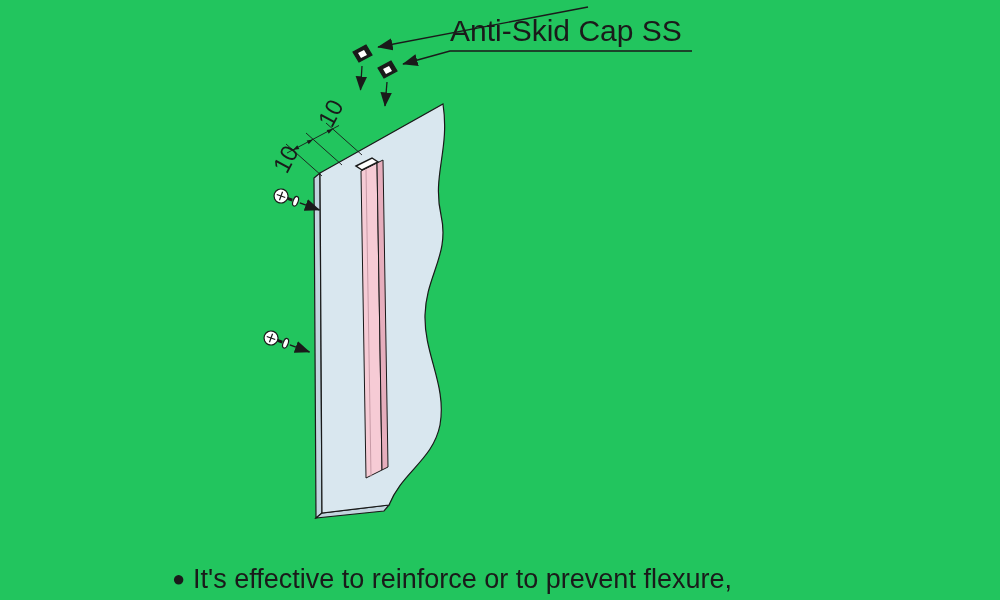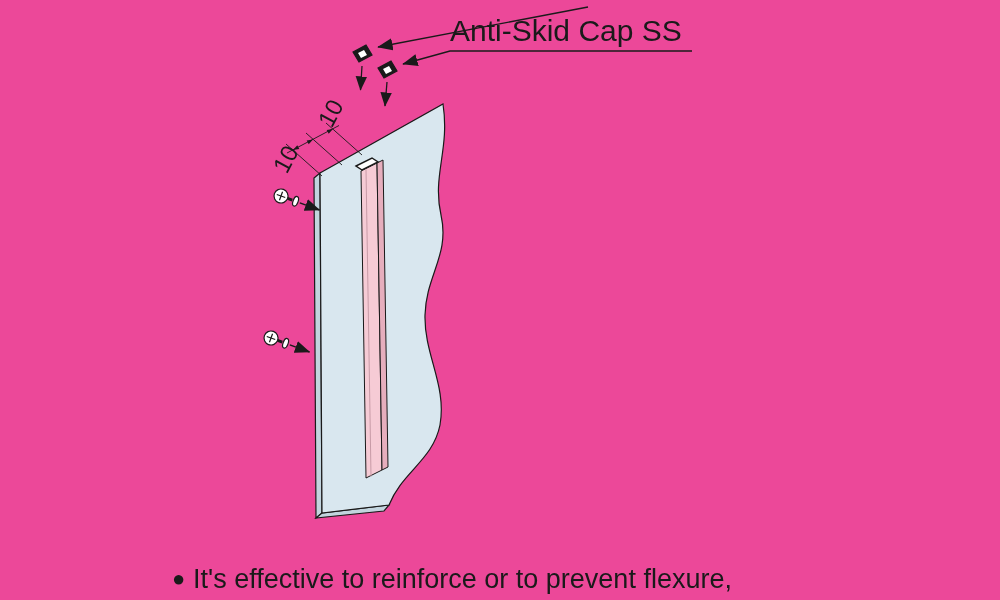--- a/index.html
+++ b/index.html
@@ -1,16 +1,16 @@
 <!DOCTYPE html>
 <html><head>
 <meta charset="utf-8">
 <style>
   html,body{margin:0;padding:0;background:#ffffff;}
-  .stage{position:relative;width:1000px;height:600px;background:#ec4899;overflow:hidden;}
+  .stage{position:relative;width:1000px;height:600px;background:#22c55e;overflow:hidden;}
   svg{display:block;}
   text{font-family:"Liberation Sans","DejaVu Sans",sans-serif;fill:#1a1a1a;}
   .title-text{font-size:30px;}
   .dim-text{font-size:24px;}
   .note-text{font-size:27px;}
   .note-bullet{font-size:22px;}
 </style>
 </head>
 <body>
 

